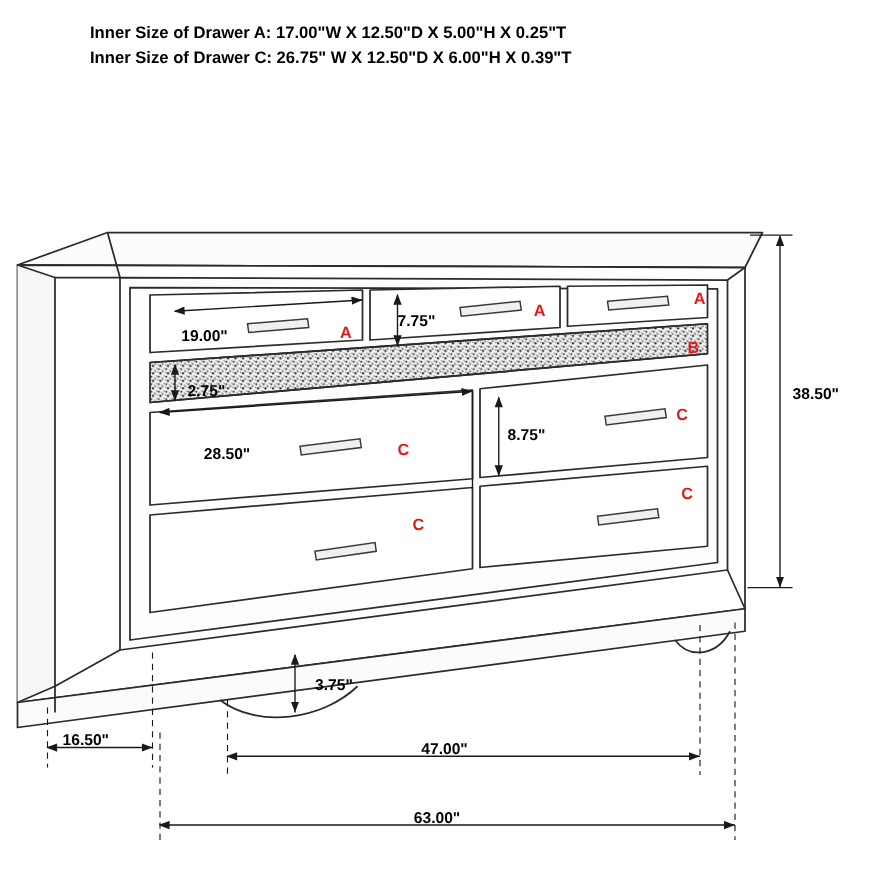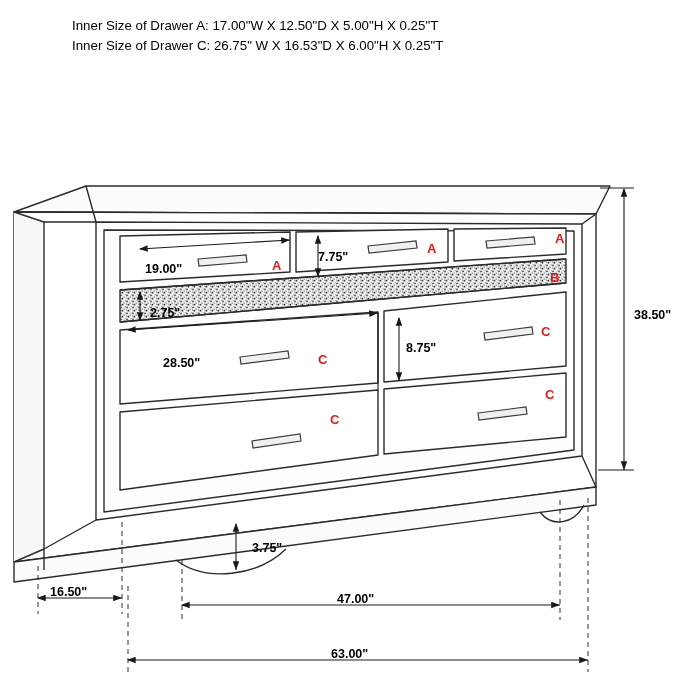--- a/index.html
+++ b/index.html
@@ -20,21 +20,21 @@
     height: 700px;
   }
   .spec-block {
     position: absolute;
     left: 72px;
     top: 16px;
     width: 600px;
   }
   .spec-line {
     font-size: 13.3px;
-    font-weight: normal;
+    font-weight: bold;
     color: #000000;
     line-height: 20px;
     white-space: nowrap;
   }
   svg#diagram {
     position: absolute;
     left: 0;
     top: 0;
     width: 700px;
     height: 700px;
@@ -54,21 +54,21 @@
     white-space: nowrap;
   }
 </style>
 </head>
 <body>
 
 <div id="stage">
 
   <div class="spec-block">
     <div class="spec-line">Inner Size of Drawer A: 17.00"W X 12.50"D X 5.00"H X 0.25"T</div>
-    <div class="spec-line">Inner Size of Drawer C: 26.75" W X 16.53"D X 6.00"H X 0.25"T</div>
+    <div class="spec-line">Inner Size of Drawer C: 26.75" W X 12.50"D X 6.00"H X 0.39"T</div>
   </div>
 
   <svg id="diagram" viewBox="0 0 700 700">
     <defs>
       <marker id="arrowS" markerWidth="9" markerHeight="9" refX="8" refY="3" orient="auto" markerUnits="strokeWidth">
         <path d="M0,0 L8,3 L0,6 z" fill="#1a1a1a"></path>
       </marker>
       <marker id="arrowE" markerWidth="9" markerHeight="9" refX="1" refY="3" orient="auto" markerUnits="strokeWidth">
         <path d="M8,0 L0,3 L8,6 z" fill="#1a1a1a"></path>
       </marker>

